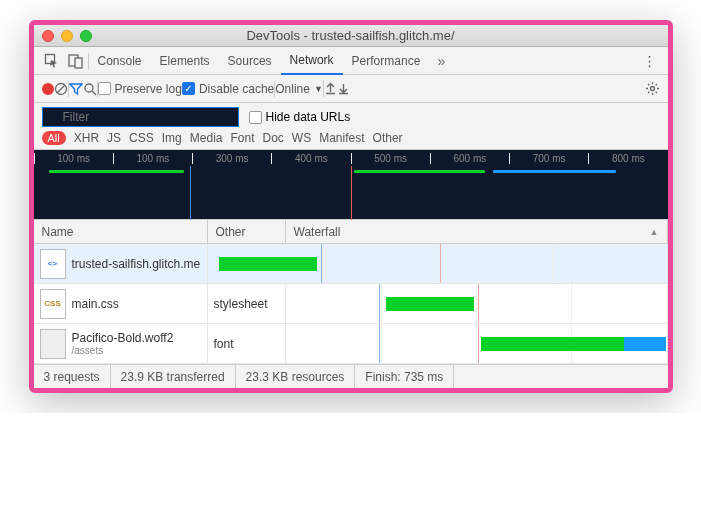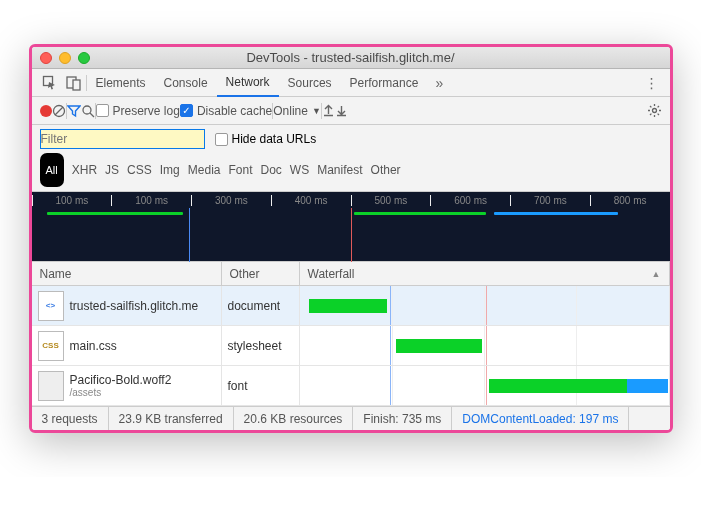--- a/index.html
+++ b/index.html
@@ -1,50 +1,50 @@
 <!DOCTYPE html>
 <html><head>
 <meta charset="utf-8">
 <style>
   * { box-sizing: border-box; margin: 0; padding: 0; font-family: -apple-system, "Helvetica Neue", Arial, sans-serif; }
   body { background: #fff; }
-  .window { width: 644px; margin: 44px auto; border-radius: 6px; box-shadow: 0 10px 40px rgba(0,0,0,0.25); background: #fff; overflow: hidden; border: 3px solid #ec4899; }
+  .window { width: 644px; margin: 20px auto; border-radius: 6px; box-shadow: 0 10px 40px rgba(0,0,0,0.25); background: #fff; overflow: hidden; border: 5px solid #ec4899; }
   .titlebar { height: 22px; background: linear-gradient(#e8e8e8,#d6d6d6); display: flex; align-items: center; padding: 0 8px; position: relative; border-bottom: 1px solid #b5b5b5; }
   .traffic { display: flex; gap: 7px; }
   .dot { width: 12px; height: 12px; border-radius: 50%; }
   .dot.red { background: #ff5f57; border: 0.5px solid #e0443e; }
   .dot.yellow { background: #ffbd2e; border: 0.5px solid #dea123; }
   .dot.green { background: #28c940; border: 0.5px solid #1aab29; }
   .wtitle { position: absolute; left: 0; right: 0; text-align: center; font-size: 13px; color: #4a4a4a; pointer-events: none; }
   .tabbar { height: 28px; background: #f3f3f3; border-bottom: 1px solid #ccc; display: flex; align-items: center; padding: 0 6px; font-size: 12px; color: #555; }
   .tabbar .iconbtn { width: 24px; height: 24px; display: flex; align-items: center; justify-content: center; color: #666; }
   .tabbar .tab { padding: 0 9px; height: 28px; display: flex; align-items: center; cursor: default; }
   .tabbar .tab.active { color: #333; border-bottom: 2px solid #1a73e8; }
   .toolbar { height: 28px; background: #f3f3f3; border-bottom: 1px solid #ccc; display: flex; align-items: center; padding: 0 8px; font-size: 12px; color: #555; }
   .rec { width: 12px; height: 12px; border-radius: 50%; background: #e53935; }
   .iconbtn svg { display:block; }
   .divider { width:1px; height:16px; background:#ccc; }
   .checkbox { width:13px; height:13px; border:1px solid #999; border-radius:2px; display:inline-flex; align-items:center; justify-content:center; background:#fff; }
   .checkbox.checked { background:#1a73e8; border-color:#1a73e8; color:#fff; font-size:10px; }
   .select { display:flex; align-items:center; gap:4px; }
   .filterbar { background:#f3f3f3; border-bottom:1px solid #ccc; padding:4px 8px; font-size:12px; }
   .filterrow { display:flex; align-items:center; gap:10px; margin-bottom:4px; }
-  .filterinput { flex:0 0 165px; height:20px; border:1px solid #0879e8; padding:0 0; font-size:12px; color:#888; background:#fef9c3; }
+  .filterinput { flex:0 0 165px; height:20px; border:1px solid #0879e8; padding:0 20px; font-size:12px; color:#888; background:#0f172a; }
   .typerow { display:flex; align-items:center; gap:8px; color:#555; }
-  .typechip { padding:11px 6px; border-radius:7px; background:#000000; color:#fff; font-size:11px; }
+  .typechip { padding:1px 6px; border-radius:7px; background:#ef4444; color:#fff; font-size:11px; }
   .timeline { height:70px; border-bottom:1px solid #ccc; background:#0f172a; position:relative; }
   .ticks { display:flex; font-size:10px; color:#888; height:16px; align-items:center; }
   .tick { flex:1; text-align:center; border-left:1px solid #eee; }
   .tlbody { position:relative; height:54px; }
   .tline { position:absolute; top:0; bottom:0; width:1px; }
   .bar { position:absolute; height:3px; border-radius:1px; }
   .grid { font-size:12px; color:#333; }
   .ghead { display:flex; background:#f3f3f3; border-bottom:1px solid #ccc; height:24px; align-items:stretch; }
   .ghead > div { display:flex; align-items:center; padding:0 8px; border-right:1px solid #ccc; color:#555; }
-  .col-name { width:190px; }
+  .col-name { width:174px; }
   .col-type { width:78px; }
   .col-wf { flex:1; position:relative; }
   .sortarrow { margin-left:auto; font-size:9px; color:#888; }
   .grow { display:flex; height:40px; border-bottom:1px solid #e5e5e5; }
   .grow.sel { background:#e7f1fb; }
   .grow > div { border-right:1px solid #e5e5e5; display:flex; align-items:center; padding:0 6px; }
   .fileicon { width:26px; height:30px; border:1px solid #bbb; background:#fff; display:flex; align-items:center; justify-content:center; font-size:8px; font-weight:bold; margin-right:6px; flex-shrink:0; }
   .fname { font-size:12px; line-height:14px; }
   .fpath { font-size:10px; color:#888; line-height:12px; }
   .wfcell { position:relative; padding:0 !important; }
@@ -77,24 +77,24 @@
         </svg>
     </div>
     <div class="iconbtn">
       <svg width="16" height="16" viewBox="0 0 16 16">
           <rect x="1" y="2" width="9" height="11" fill="none" stroke="#666" stroke-width="1.3"></rect>
           <rect x="7" y="5" width="7" height="10" fill="#f3f3f3" stroke="#666" stroke-width="1.3"></rect>
         </svg>
     </div>
     <div class="divider"></div>
     <div id="tabs-container" style="display:flex;">
+        <div class="tab">Console</div>
         <div class="tab">Elements</div>
-        <div class="tab">Console</div>
+        <div class="tab">Sources</div>
         <div class="tab active">Network</div>
-        <div class="tab">Sources</div>
         <div class="tab">Performance</div>
       </div>
     <div class="iconbtn" style="font-size:14px;">»</div>
     <div class="spacer"></div>
     <div class="iconbtn" style="font-size:14px;">⋮</div>
   </div>
 
   <div class="toolbar">
     <div class="rec"></div>
     <div class="iconbtn">
@@ -206,23 +206,20 @@
         </div>
     </div>
     <div id="rows-container">
         <div class="grow sel">
           <div class="col-name">
             <div class="fileicon" style="color:#3b7de4;">&lt;&gt;</div>
             <div>
               <div class="fname">trusted-sailfish.glitch.me</div>
             </div>
           </div>
-          <div class="col-type">
-            <span>document</span>
-          </div>
           <div class="col-wf wfcell">
             <div class="wfline" style="left: 25%; background: rgb(238, 238, 238);"></div>
             <div class="wfline" style="left: 50%; background: rgb(238, 238, 238);"></div>
             <div class="wfline" style="left: 75%; background: rgb(238, 238, 238);"></div>
             <div class="wfline" style="left: 24.625%; background: rgb(138, 180, 248);"></div>
             <div class="wfline" style="left: 50.625%; background: rgb(240, 169, 169);"></div>
             <div class="wfbar" style="left: 2.5%; width: 21.25%; background: rgb(11, 209, 40);"></div>
           </div>
         </div>
         <div class="grow">
@@ -264,18 +261,17 @@
             <div class="wfbar" style="left: 51.25%; width: 37.5%; background: rgb(11, 209, 40);"></div>
             <div class="wfbar" style="left: 88.75%; width: 11.25%; background: rgb(26, 155, 255);"></div>
           </div>
         </div>
       </div>
   </div>
 
   <div class="status">
     <div>3 requests</div>
     <div>23.9 KB transferred</div>
-    <div>20.6 KB resources</div>
+    <div>23.3 KB resources</div>
     <div>Finish: 735 ms</div>
-    <div class="dcl">DOMContentLoaded: 197 ms</div>
   </div>
 
 </div>
 
 </body></html>

